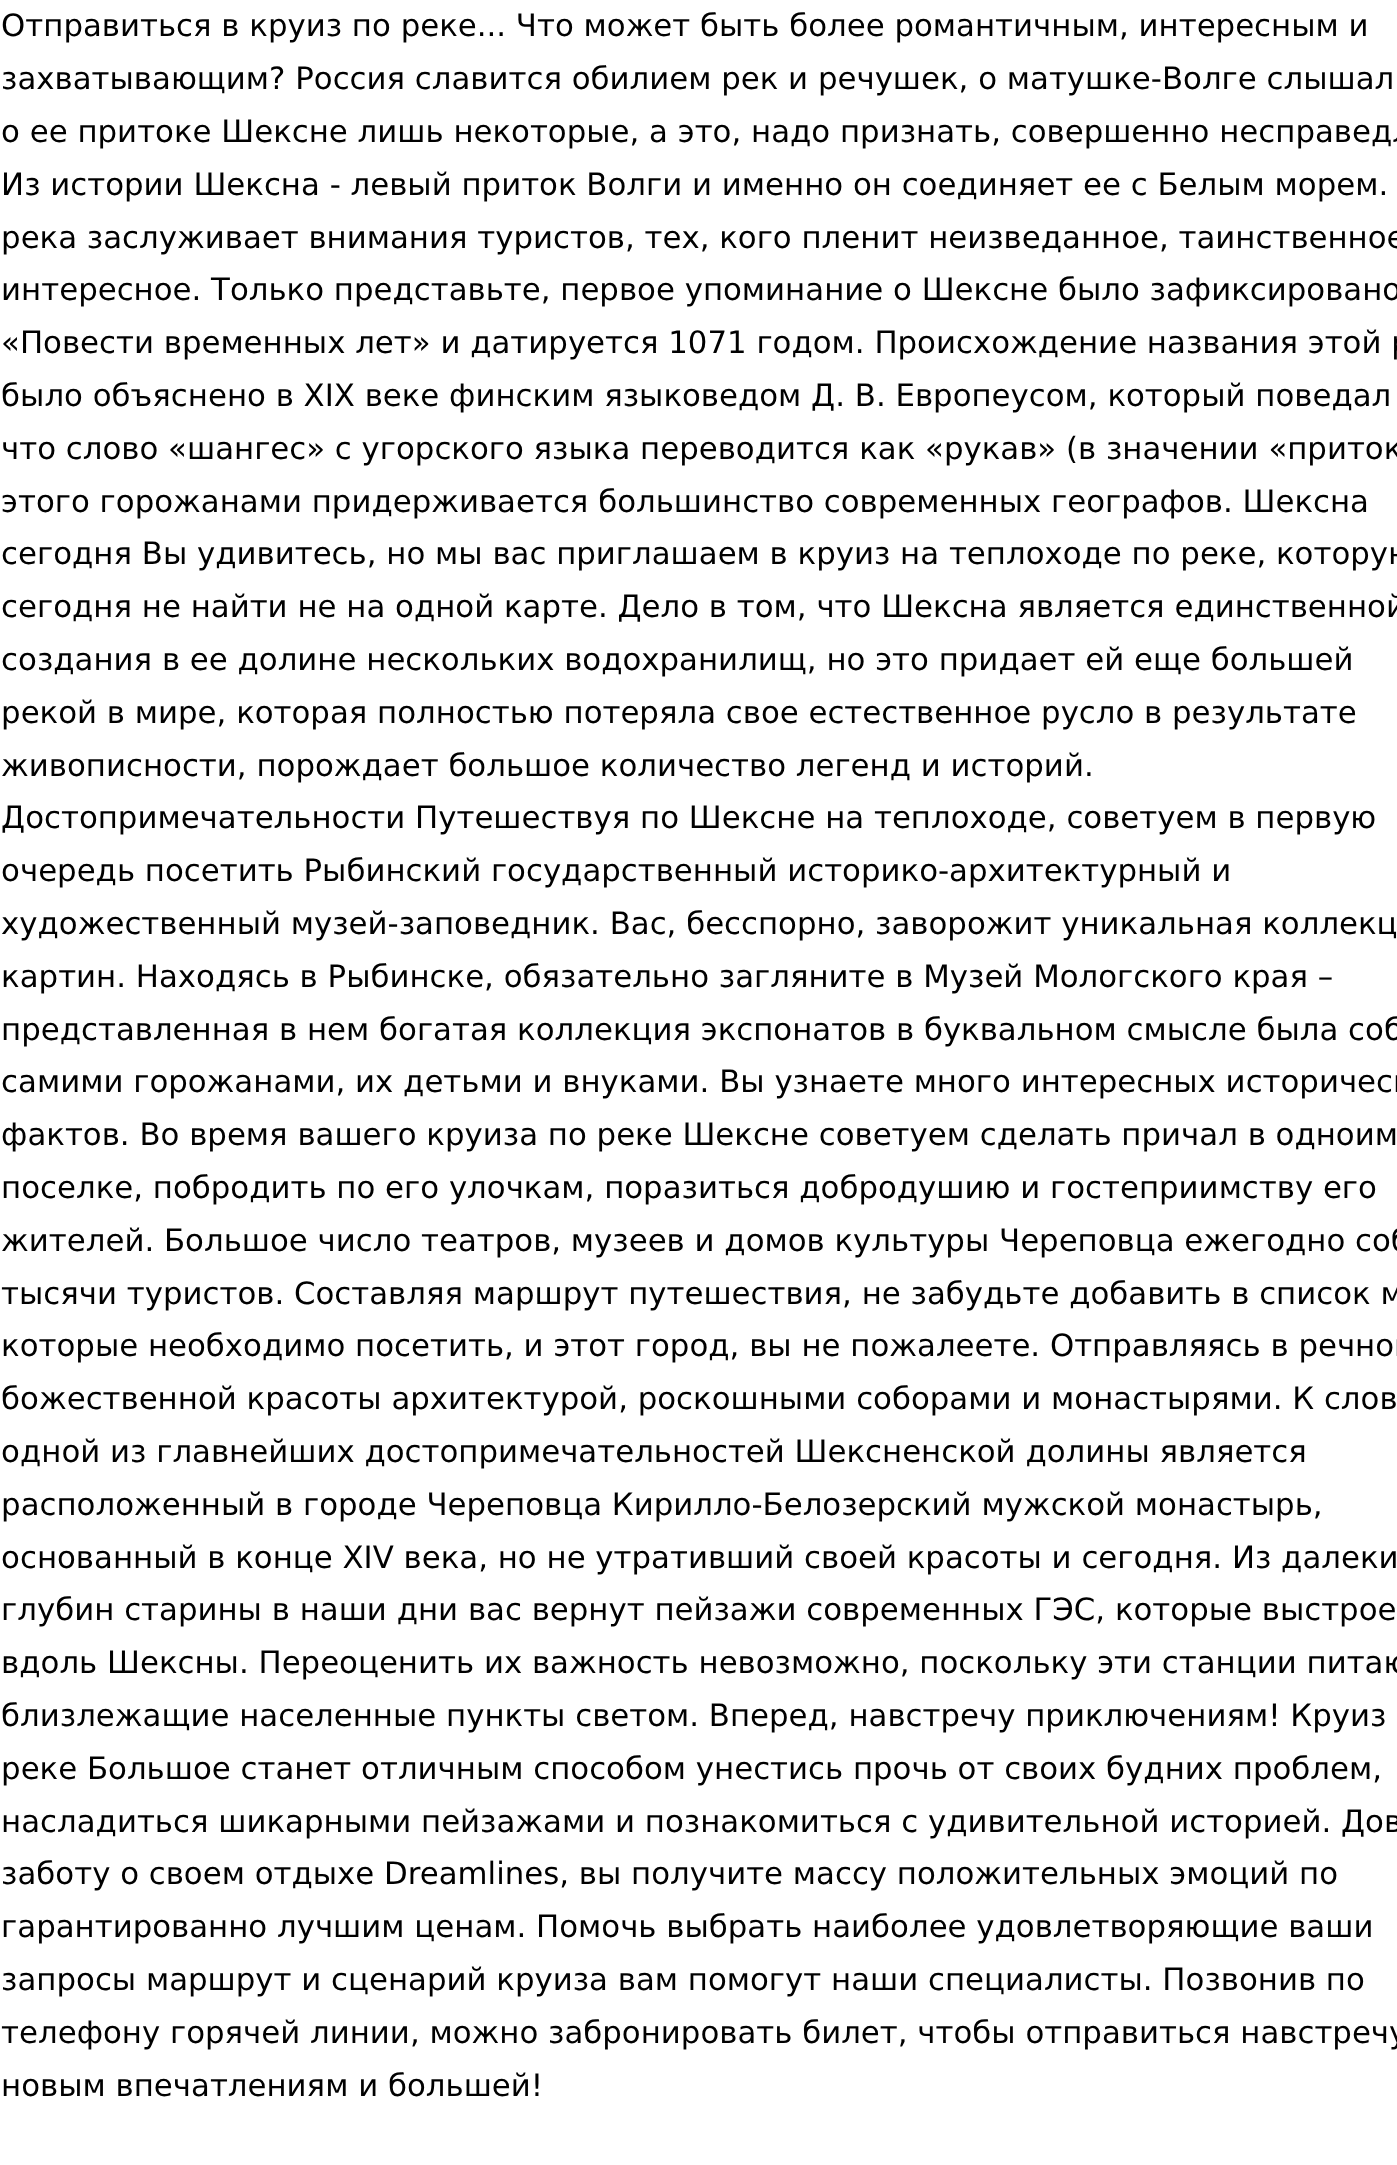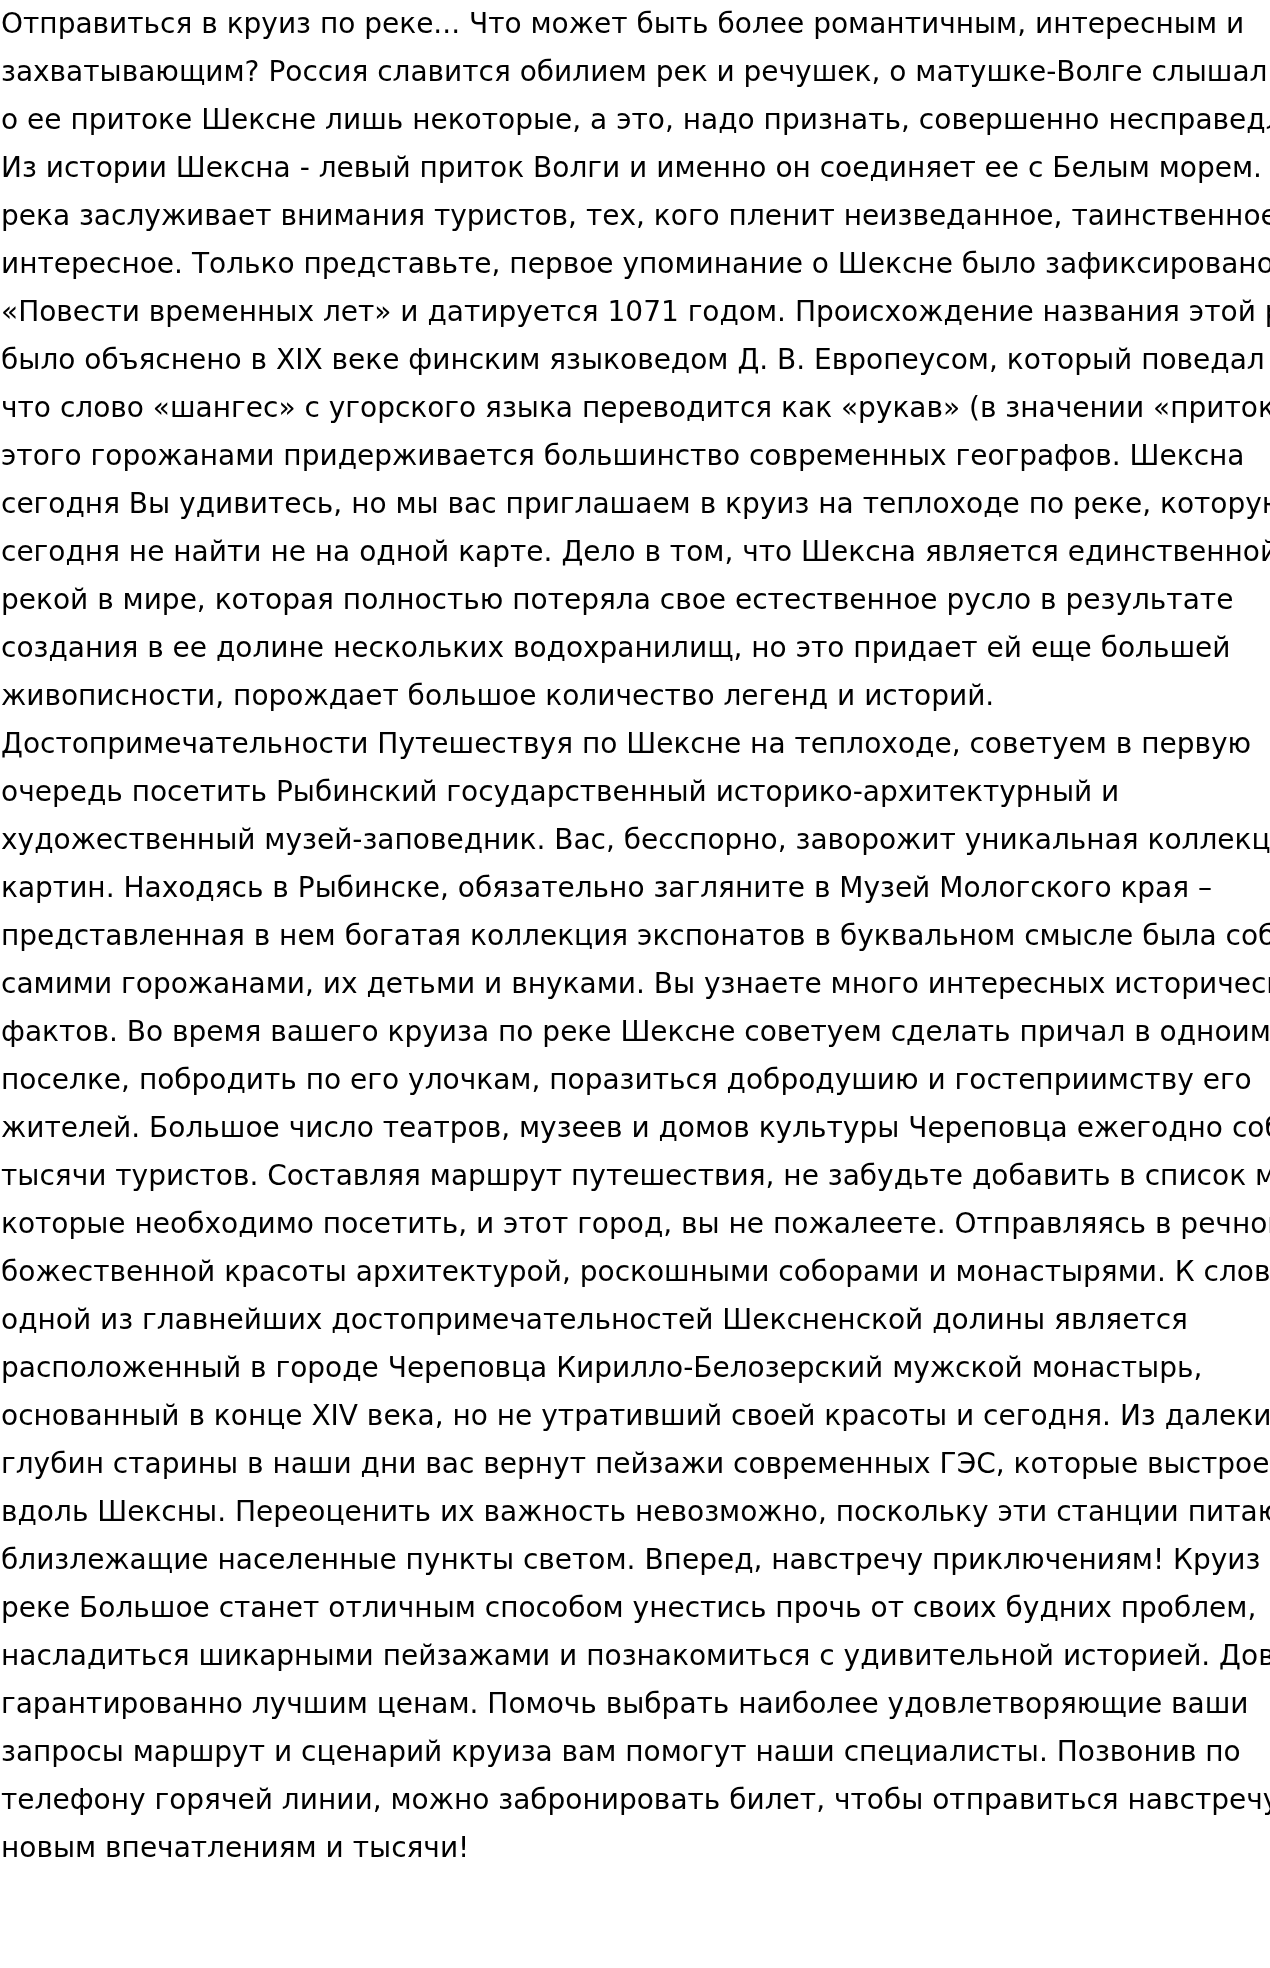--- a/index.html
+++ b/index.html
@@ -34,22 +34,22 @@
   <div class="line">о ее притоке Шексне лишь некоторые, а это, надо признать, совершенно несправедливо.</div>
   <div class="line">Из истории Шексна - левый приток Волги и именно он соединяет ее с Белым морем. Это</div>
   <div class="line">река заслуживает внимания туристов, тех, кого пленит неизведанное, таинственное и</div>
   <div class="line">интересное. Только представьте, первое упоминание о Шексне было зафиксировано в</div>
   <div class="line">«Повести временных лет» и датируется 1071 годом. Происхождение названия этой реки</div>
   <div class="line">было объяснено в XIX веке финским языковедом Д. В. Европеусом, который поведал о том,</div>
   <div class="line">что слово «шангес» с угорского языка переводится как «рукав» (в значении «приток»),</div>
   <div class="line">этого горожанами придерживается большинство современных географов. Шексна</div>
   <div class="line">сегодня Вы удивитесь, но мы вас приглашаем в круиз на теплоходе по реке, которую</div>
   <div class="line">сегодня не найти не на одной карте. Дело в том, что Шексна является единственной</div>
+  <div class="line">создания в ее долине нескольких водохранилищ, но это придает ей еще большей</div>
   <div class="line">рекой в мире, которая полностью потеряла свое естественное русло в результате</div>
-  <div class="line">создания в ее долине нескольких водохранилищ, но это придает ей еще большей</div>
   <div class="line">живописности, порождает большое количество легенд и историй.</div>
   <div class="line">Достопримечательности Путешествуя по Шексне на теплоходе, советуем в первую</div>
   <div class="line">очередь посетить Рыбинский государственный историко-архитектурный и</div>
   <div class="line">художественный музей-заповедник. Вас, бесспорно, заворожит уникальная коллекция</div>
   <div class="line">картин. Находясь в Рыбинске, обязательно загляните в Музей Мологского края –</div>
   <div class="line">представленная в нем богатая коллекция экспонатов в буквальном смысле была собрана</div>
   <div class="line">самими горожанами, их детьми и внуками. Вы узнаете много интересных исторических</div>
   <div class="line">фактов. Во время вашего круиза по реке Шексне советуем сделать причал в одноименном</div>
   <div class="line">поселке, побродить по его улочкам, поразиться добродушию и гостеприимству его</div>
   <div class="line">жителей. Большое число театров, музеев и домов культуры Череповца ежегодно собирает</div>
@@ -57,17 +57,18 @@
   <div class="line">которые необходимо посетить, и этот город, вы не пожалеете. Отправляясь в речной</div>
   <div class="line">божественной красоты архитектурой, роскошными соборами и монастырями. К слову,</div>
   <div class="line">одной из главнейших достопримечательностей Шексненской долины является</div>
   <div class="line">расположенный в городе Череповца Кирилло-Белозерский мужской монастырь,</div>
   <div class="line">основанный в конце XIV века, но не утративший своей красоты и сегодня. Из далеких</div>
   <div class="line">глубин старины в наши дни вас вернут пейзажи современных ГЭС, которые выстроены</div>
   <div class="line">вдоль Шексны. Переоценить их важность невозможно, поскольку эти станции питают</div>
   <div class="line">близлежащие населенные пункты светом. Вперед, навстречу приключениям! Круиз по</div>
   <div class="line">реке Большое станет отличным способом унестись прочь от своих будних проблем,</div>
   <div class="line">насладиться шикарными пейзажами и познакомиться с удивительной историей. Доверив</div>
+  <div class="line">заботу о своем отдыхе Dreamlines, вы получите массу положительных эмоций по</div>
   <div class="line">гарантированно лучшим ценам. Помочь выбрать наиболее удовлетворяющие ваши</div>
   <div class="line">запросы маршрут и сценарий круиза вам помогут наши специалисты. Позвонив по</div>
   <div class="line">телефону горячей линии, можно забронировать билет, чтобы отправиться навстречу</div>
-  <div class="line">новым впечатлениям и тысячи!</div>
+  <div class="line">новым впечатлениям и большей!</div>
 </div>
 
 </body></html>

